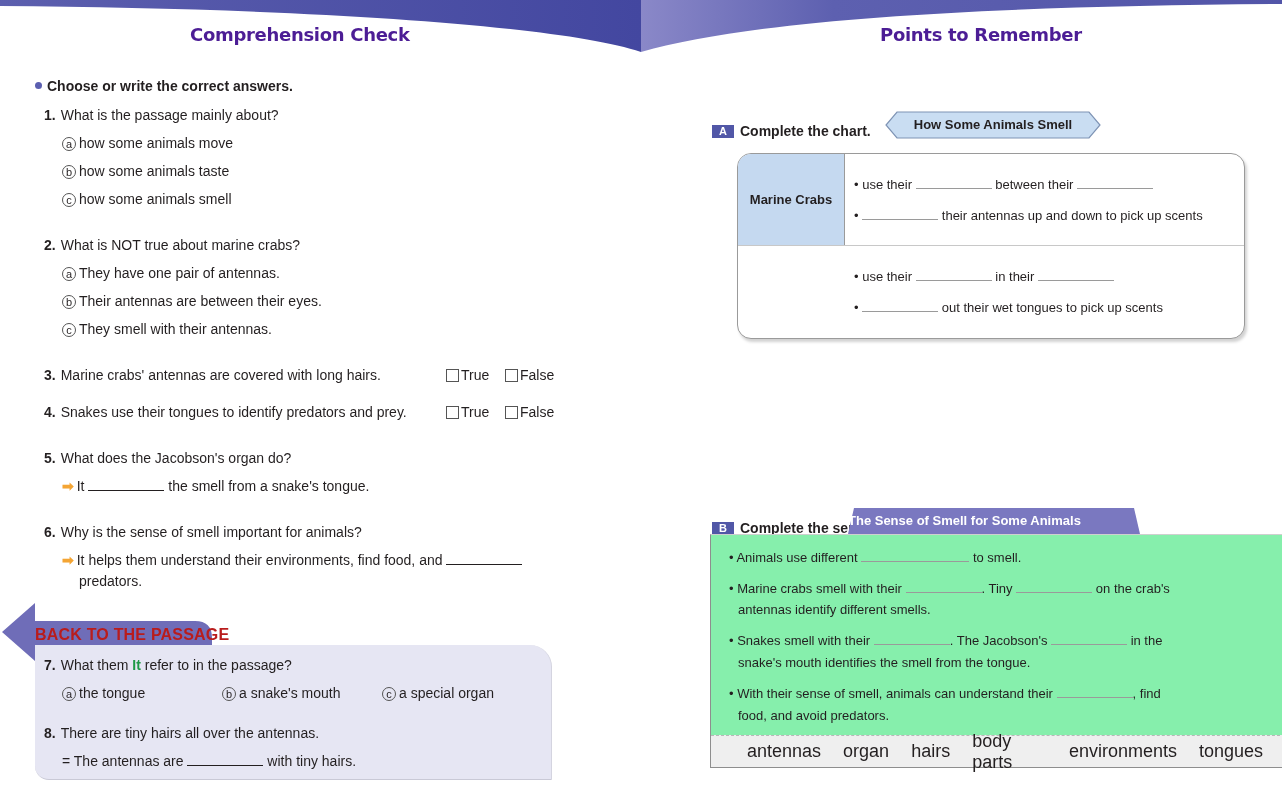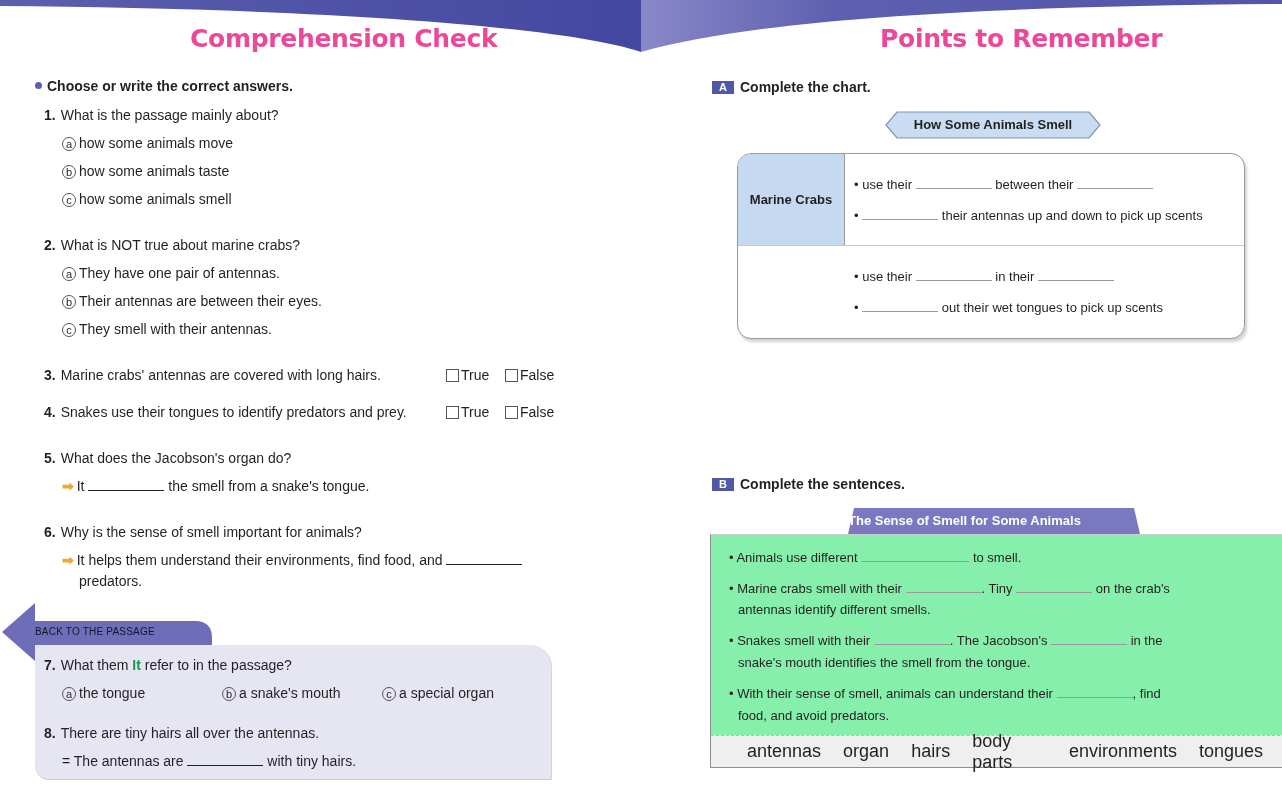--- a/index.html
+++ b/index.html
@@ -2,21 +2,21 @@
 <html><head>
 <meta charset="utf-8">
 <style>
   * { box-sizing: border-box; margin: 0; padding: 0; }
   html, body { width: 1282px; height: 808px; overflow: hidden; background: #ffffff; }
   body { font-family: "Liberation Sans", sans-serif; color: #231f20; position: relative; }
 
   .header-wave { position: absolute; left: 0; top: 0; width: 1282px; height: 60px; }
 
   .page-title {
-    position: absolute; top: 24px; font-weight: bold; font-size: 25px; color: #ec4899;
+    position: absolute; top: 24px; font-weight: bold; font-size: 18px; color: #4c1d95;
     font-family: "DejaVu Sans", sans-serif; letter-spacing: -0.3px;
   }
   .title-left { left: 190px; }
   .title-right { left: 880px; }
 
   .instr { position: absolute; left: 35px; top: 78px; font-size: 14px; font-weight: bold; }
   .instr .dot { display: inline-block; width: 7px; height: 7px; border-radius: 50%; background: #5b5fb0; margin-right: 5px; vertical-align: 2px; }
 
   .q { position: absolute; font-size: 14px; }
   .q .num { font-weight: bold; margin-right: 5px; }
@@ -24,28 +24,28 @@
   .circ { display: inline-block; width: 14px; height: 14px; border: 1px solid #555; border-radius: 50%;
     font-size: 11px; line-height: 12px; text-align: center; margin-right: 3px; vertical-align: 0px; }
   .arrow { color: #f4a534; font-weight: bold; margin-right: 3px; }
   .blank { display: inline-block; border-bottom: 1px solid #231f20; height: 12px; vertical-align: baseline; }
   .blank-light { display: inline-block; border-bottom: 1px solid #9a9a9a; height: 12px; }
 
   .tf { position: absolute; font-size: 14px; }
   .box { display: inline-block; width: 13px; height: 13px; border: 1px solid #555; vertical-align: -2px; margin-right: 2px; }
 
   .back-arrow { position: absolute; left: 0; top: 603px; }
-  .back-label { position: absolute; left: 35px; top: 626px; font-size: 10px; font-weight: normal; color: #0f172a; letter-spacing: 0.2px; }
+  .back-label { position: absolute; left: 35px; top: 626px; font-size: 16px; font-weight: bold; color: #b91c1c; letter-spacing: 0.2px; }
   .back-panel { position: absolute; left: 35px; top: 645px; width: 517px; height: 135px; background: #e6e6f3;
     border-radius: 0 22px 0 14px; border-bottom: 1px solid #c9c9d6; border-right: 1px solid #d4d4e0; }
   .green { color: #1e9a46; font-weight: bold; }
 
   .page-num { position: absolute; top: 792px; font-size: 12px; font-weight: bold; margin-top: 28px; }
 
-  .sec-head { position: absolute; font-size: 14px; font-weight: bold; }
+  .sec-head { position: absolute; font-size: 14px; font-weight: bold; margin-top: 44px; }
   .sec-badge { display: inline-block; background: #5157a7; color: #fff; font-size: 11px; width: 22px; height: 13px; line-height: 13px;
     text-align: center; margin-right: 6px; vertical-align: 1px; }
 
   .chart-label { position: absolute; left: 885px; top: 111px; width: 216px; height: 28px; }
   .chart-label span { position: absolute; left: 0; right: 0; top: 6px; text-align: center; font-size: 13px; font-weight: bold; }
 
   .chart { position: absolute; left: 737px; top: 153px; width: 508px; height: 186px; border: 1px solid #9a9a9a; border-radius: 14px;
     overflow: hidden; box-shadow: 2px 3px 3px rgba(0,0,0,0.18); background: #fff; }
   .row { position: absolute; left: 0; width: 100%; }
   .row1 { top: 0; height: 92px; border-bottom: 1px solid #c8c8c8; }

